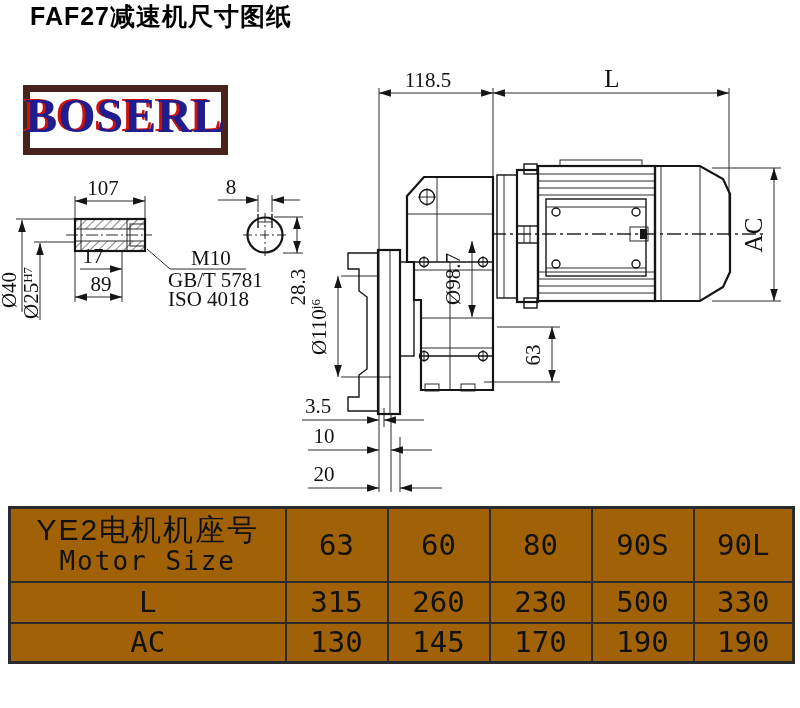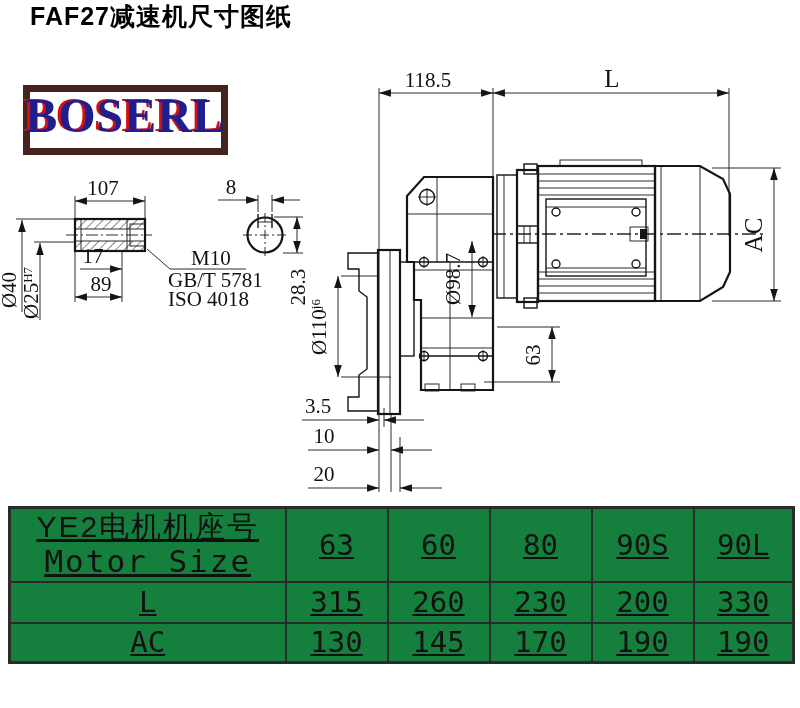--- a/index.html
+++ b/index.html
@@ -12,26 +12,26 @@
   .logo span{font-family:"Liberation Serif",serif;font-weight:bold;font-size:48px;
         color:#201d8e;text-shadow:-3px -1px 0 #cf1111;letter-spacing:1px;line-height:1;}
   svg{position:absolute;left:0;top:0;}
   svg .ln{stroke:#151515;fill:none;}
   svg .thin{stroke-width:0.9;}
   svg .med{stroke-width:1.4;}
   svg .thick{stroke-width:2.2;}
   svg text{fill:#111;font-family:"Liberation Serif",serif;font-size:21px;}
   svg text.big{font-size:25px;}
   .dwtable{position:absolute;left:8px;top:506px;width:784px;border-collapse:collapse;table-layout:fixed;
-           background:#15803d;text-decoration:underline;}
+           background:#a16207;}
   .dwtable td{border:2px solid #2b2b2b;text-align:center;vertical-align:middle;
            font-family:"DejaVu Sans Mono","Liberation Sans",monospace;font-size:29px;color:#111;padding:0;}
   .dwtable{border:3px solid #2b2b2b;}
   .hdr-cn{font-family:"Liberation Sans",sans-serif;font-size:30px;letter-spacing:2px;line-height:1.15;}
-  .hdr-en{font-family:"DejaVu Sans Mono",monospace;font-size:31px;letter-spacing:2px;line-height:1.15;}
+  .hdr-en{font-family:"DejaVu Sans Mono",monospace;font-size:26px;letter-spacing:2px;line-height:1.15;}
 </style>
 </head>
 <body>
 
 <div class="stage">
 
   <div class="title">FAF27减速机尺寸图纸</div>
 
   <div class="logo">
     <span>BOSERL</span>
@@ -237,21 +237,21 @@
       <td>60</td>
       <td>80</td>
       <td>90S</td>
       <td>90L</td>
     </tr>
     <tr style="height:41px;">
       <td>L</td>
       <td>315</td>
       <td>260</td>
       <td>230</td>
-      <td>200</td>
+      <td>500</td>
       <td>330</td>
     </tr>
     <tr style="height:40px;">
       <td>AC</td>
       <td>130</td>
       <td>145</td>
       <td>170</td>
       <td>190</td>
       <td>190</td>
     </tr>

